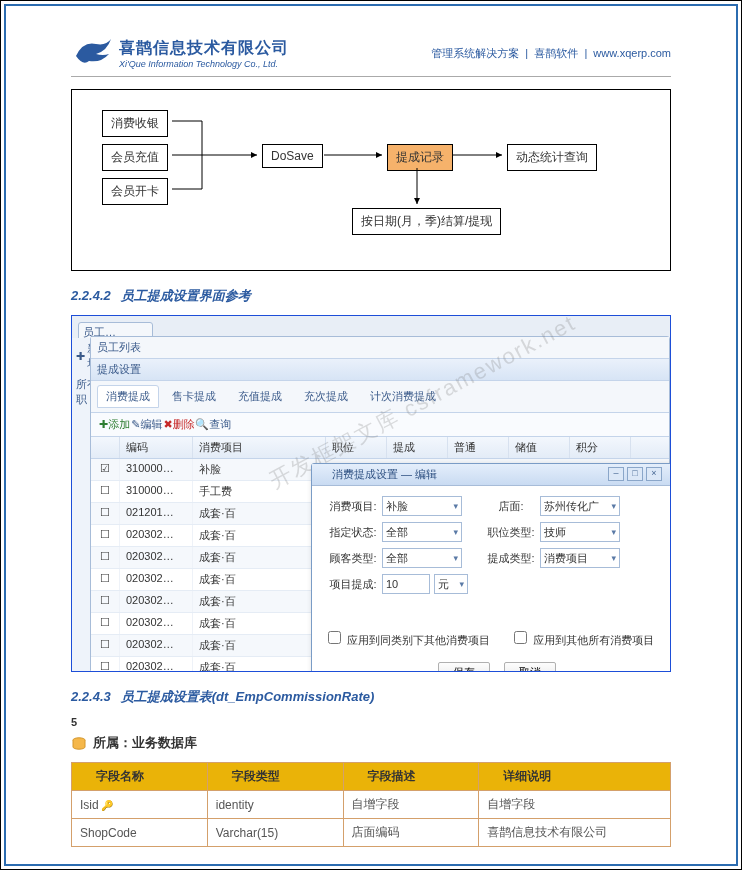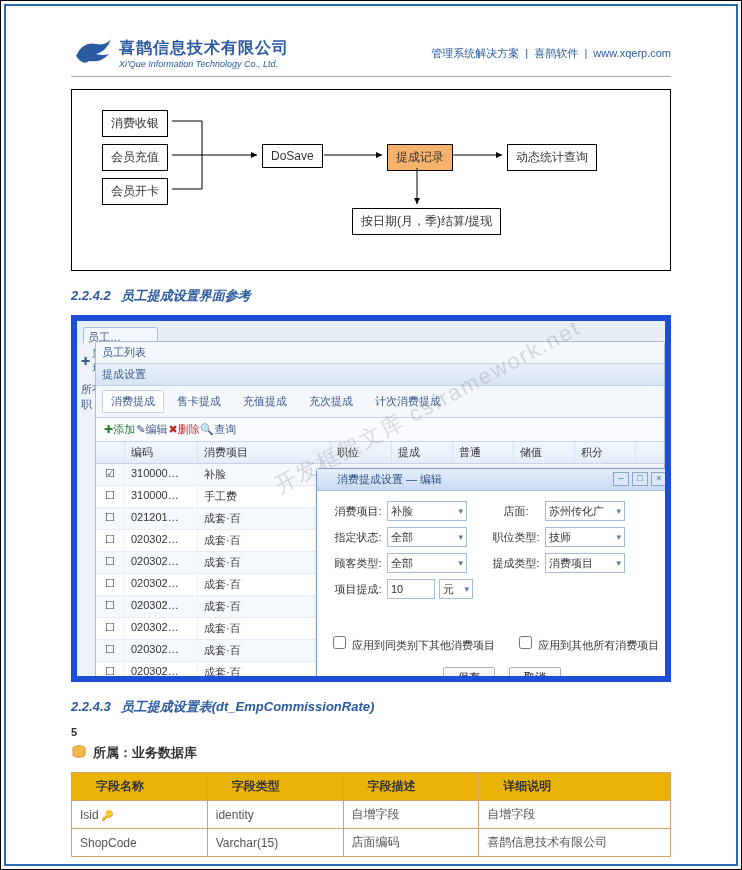--- a/index.html
+++ b/index.html
@@ -14,21 +14,21 @@
   .breadcrumb{font-size:11px;color:#2b5aa0}
   .breadcrumb a{color:#2b5aa0;text-decoration:none}
   .rule{border-top:1px solid #aaa;margin:6px 0 10px}
   .flowchart{border:1px solid #000;padding:20px 30px;margin-top:12px}
   .flow{position:relative;height:140px}
   .box{position:absolute;border:1px solid #000;background:#fff;font-size:12px;padding:4px 8px;text-align:center;white-space:nowrap}
   .box.hi{background:#f6b26b}
   .flow svg{position:absolute;top:0;left:0}
   .section-title{color:#2b5aa0;font-style:italic;font-weight:600;margin:16px 0 10px;font-size:13px}
   .sn{color:#2b5aa0;font-style:italic;margin-right:10px}
-  .screenshot{border:6px solid #1d4ed8;height:355px;position:relative;background:#e8eef6;overflow:hidden}
+  .screenshot{border:1px solid #1d4ed8;height:355px;position:relative;background:#e8eef6;overflow:hidden}
   .win-outer{position:absolute;top:6px;left:6px;width:65px;height:20px;background:#f4f7fb;border:1px solid #a7bcd8;border-radius:3px 3px 0 0;font-size:11px;padding:2px 4px;color:#3a5a8a}
   .win-main{position:absolute;top:20px;left:18px;right:0;bottom:0;background:#f4f7fb;border:1px solid #a7bcd8;border-radius:3px 3px 0 0}
   .win-title{background:linear-gradient(#eaf1fb,#d7e4f5);padding:3px 6px;font-size:11px;color:#3a5a8a;border-bottom:1px solid #c4d4ea}
   .tabs{display:flex;gap:4px;padding:4px 6px;background:#f4f7fb;border-bottom:1px solid #c4d4ea}
   .tab{padding:3px 8px;font-size:11px;color:#3a5a8a;border:1px solid transparent;border-radius:3px 3px 0 0}
   .tab.active{background:#fff;border-color:#c4d4ea}
   .toolbar{display:flex;gap:1px;padding:4px 8px;background:#f9fbfe;border-bottom:1px solid #c4d4ea;font-size:11px;color:#3a5a8a}
   .toolbar span.add{color:#2e7d32}
   .toolbar span.del{color:#c62828}
   .grid{font-size:11px}
@@ -49,21 +49,21 @@
   .dlg-close span{width:14px;height:12px;border:1px solid #8aa6c9;background:#dce8f7;font-size:9px;line-height:11px;text-align:center;color:#4a6a95}
   .dlg-body{padding:10px 12px}
   .form-row{display:flex;align-items:center;margin-bottom:6px;font-size:11px}
   .form-row label{width:58px;text-align:center;color:#333}
   .form-row .sel{border:1px solid #a7bcd8;padding:1px 3px;height:16px;font-size:11px;display:flex;align-items:center;justify-content:space-between;background:#fff}
   .sel .caret{color:#5a7aa6;font-size:9px}
   .form-row .gap{width:20px}
   .dlg-checks{display:flex;gap:20px;font-size:11px;padding:4px 0 8px;margin-top:30px}
   .dlg-btns{display:flex;justify-content:center;gap:14px;padding:6px 0 8px}
   .dlg-btns button{padding:2px 14px;font-size:11px;background:linear-gradient(#fdfdfd,#e7e7e7);border:1px solid #b0b0b0;border-radius:2px}
-  .ownership{display:flex;align-items:flex-start;gap:6px;font-size:13px;font-weight:600;margin:6px 0 10px}
+  .ownership{display:flex;align-items:flex-end;gap:6px;font-size:13px;font-weight:600;margin:6px 0 10px}
   .db-icon{display:inline-block}
   .schema{border-collapse:collapse;width:100%;font-size:12px}
   .schema th{background:#eab308;border:1px solid #d4a06b;padding:5px 24px;text-align:left;font-weight:600}
   .schema td{border:1px solid #d4a06b;padding:5px 8px;color:#555;background:#fff}
   .blue{color:#2b5aa0}
   .key-icon{color:#d4a017;font-size:10px}
   .tiny{font-size:11px;color:#333;font-weight:600;margin:4px 0}
   .watermark{position:absolute;top:50px;left:160px;font-size:22px;color:rgba(120,120,120,0.25);transform:rotate(-28deg);pointer-events:none;letter-spacing:2px}
 </style>
 </head>

